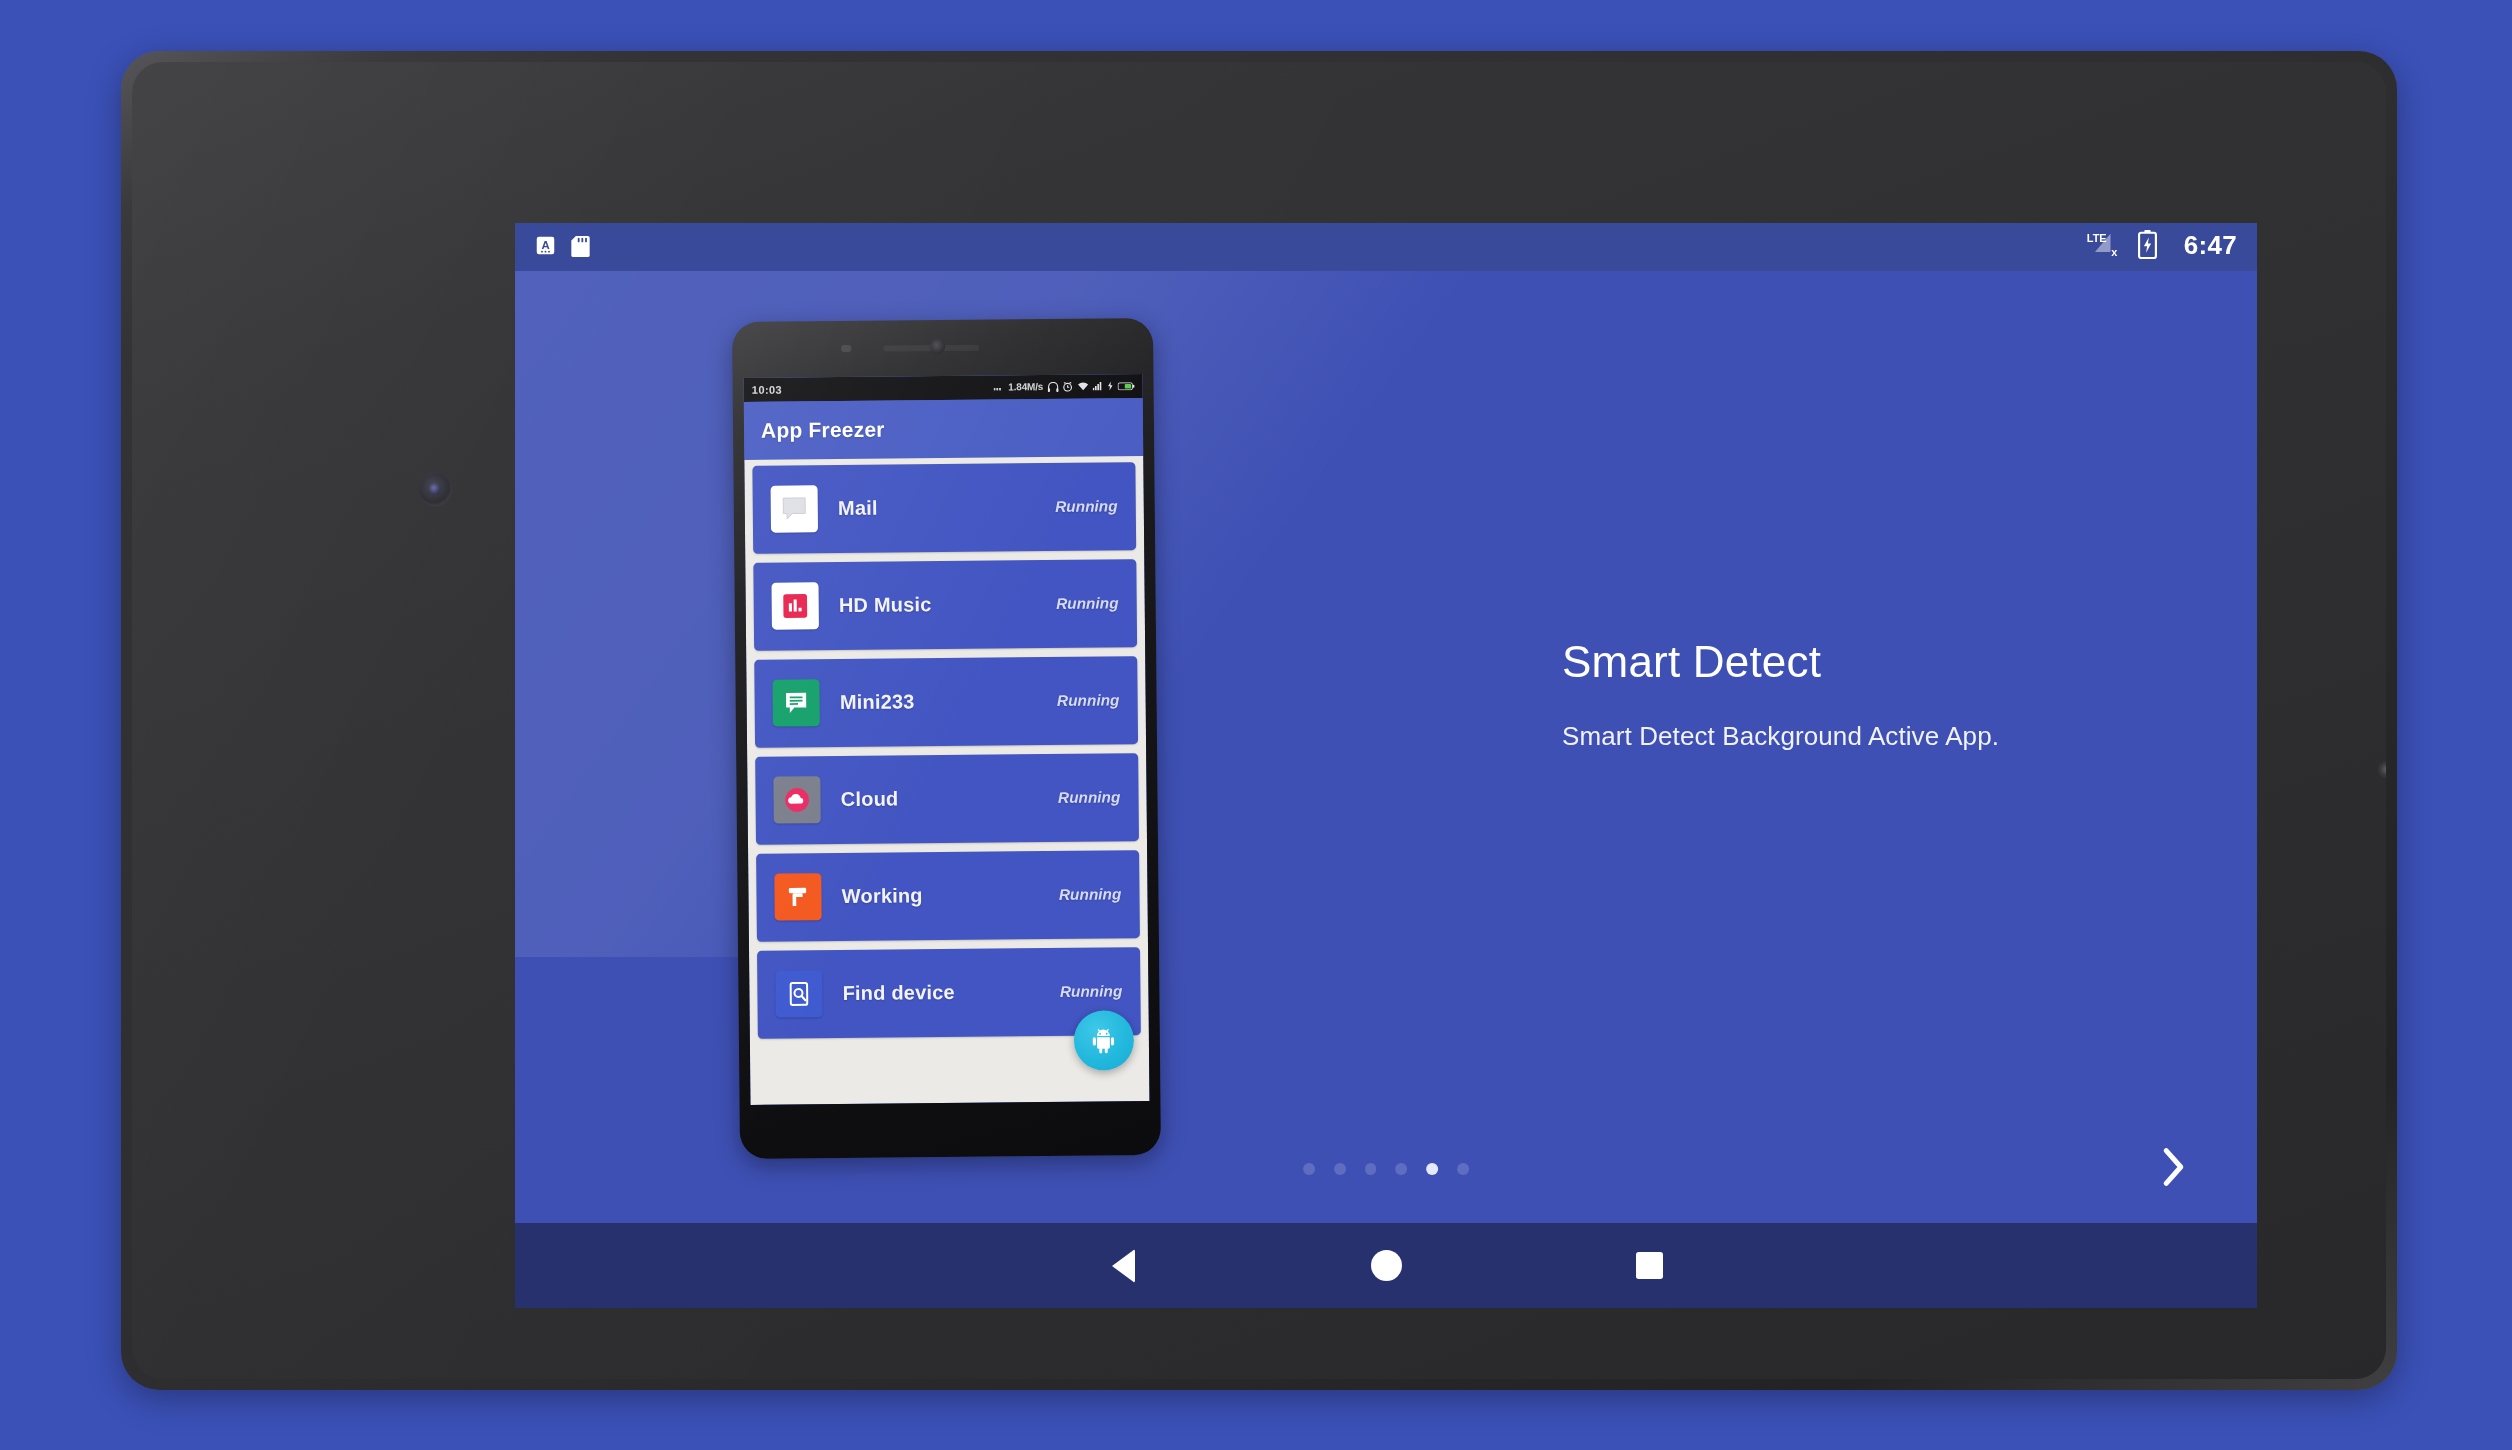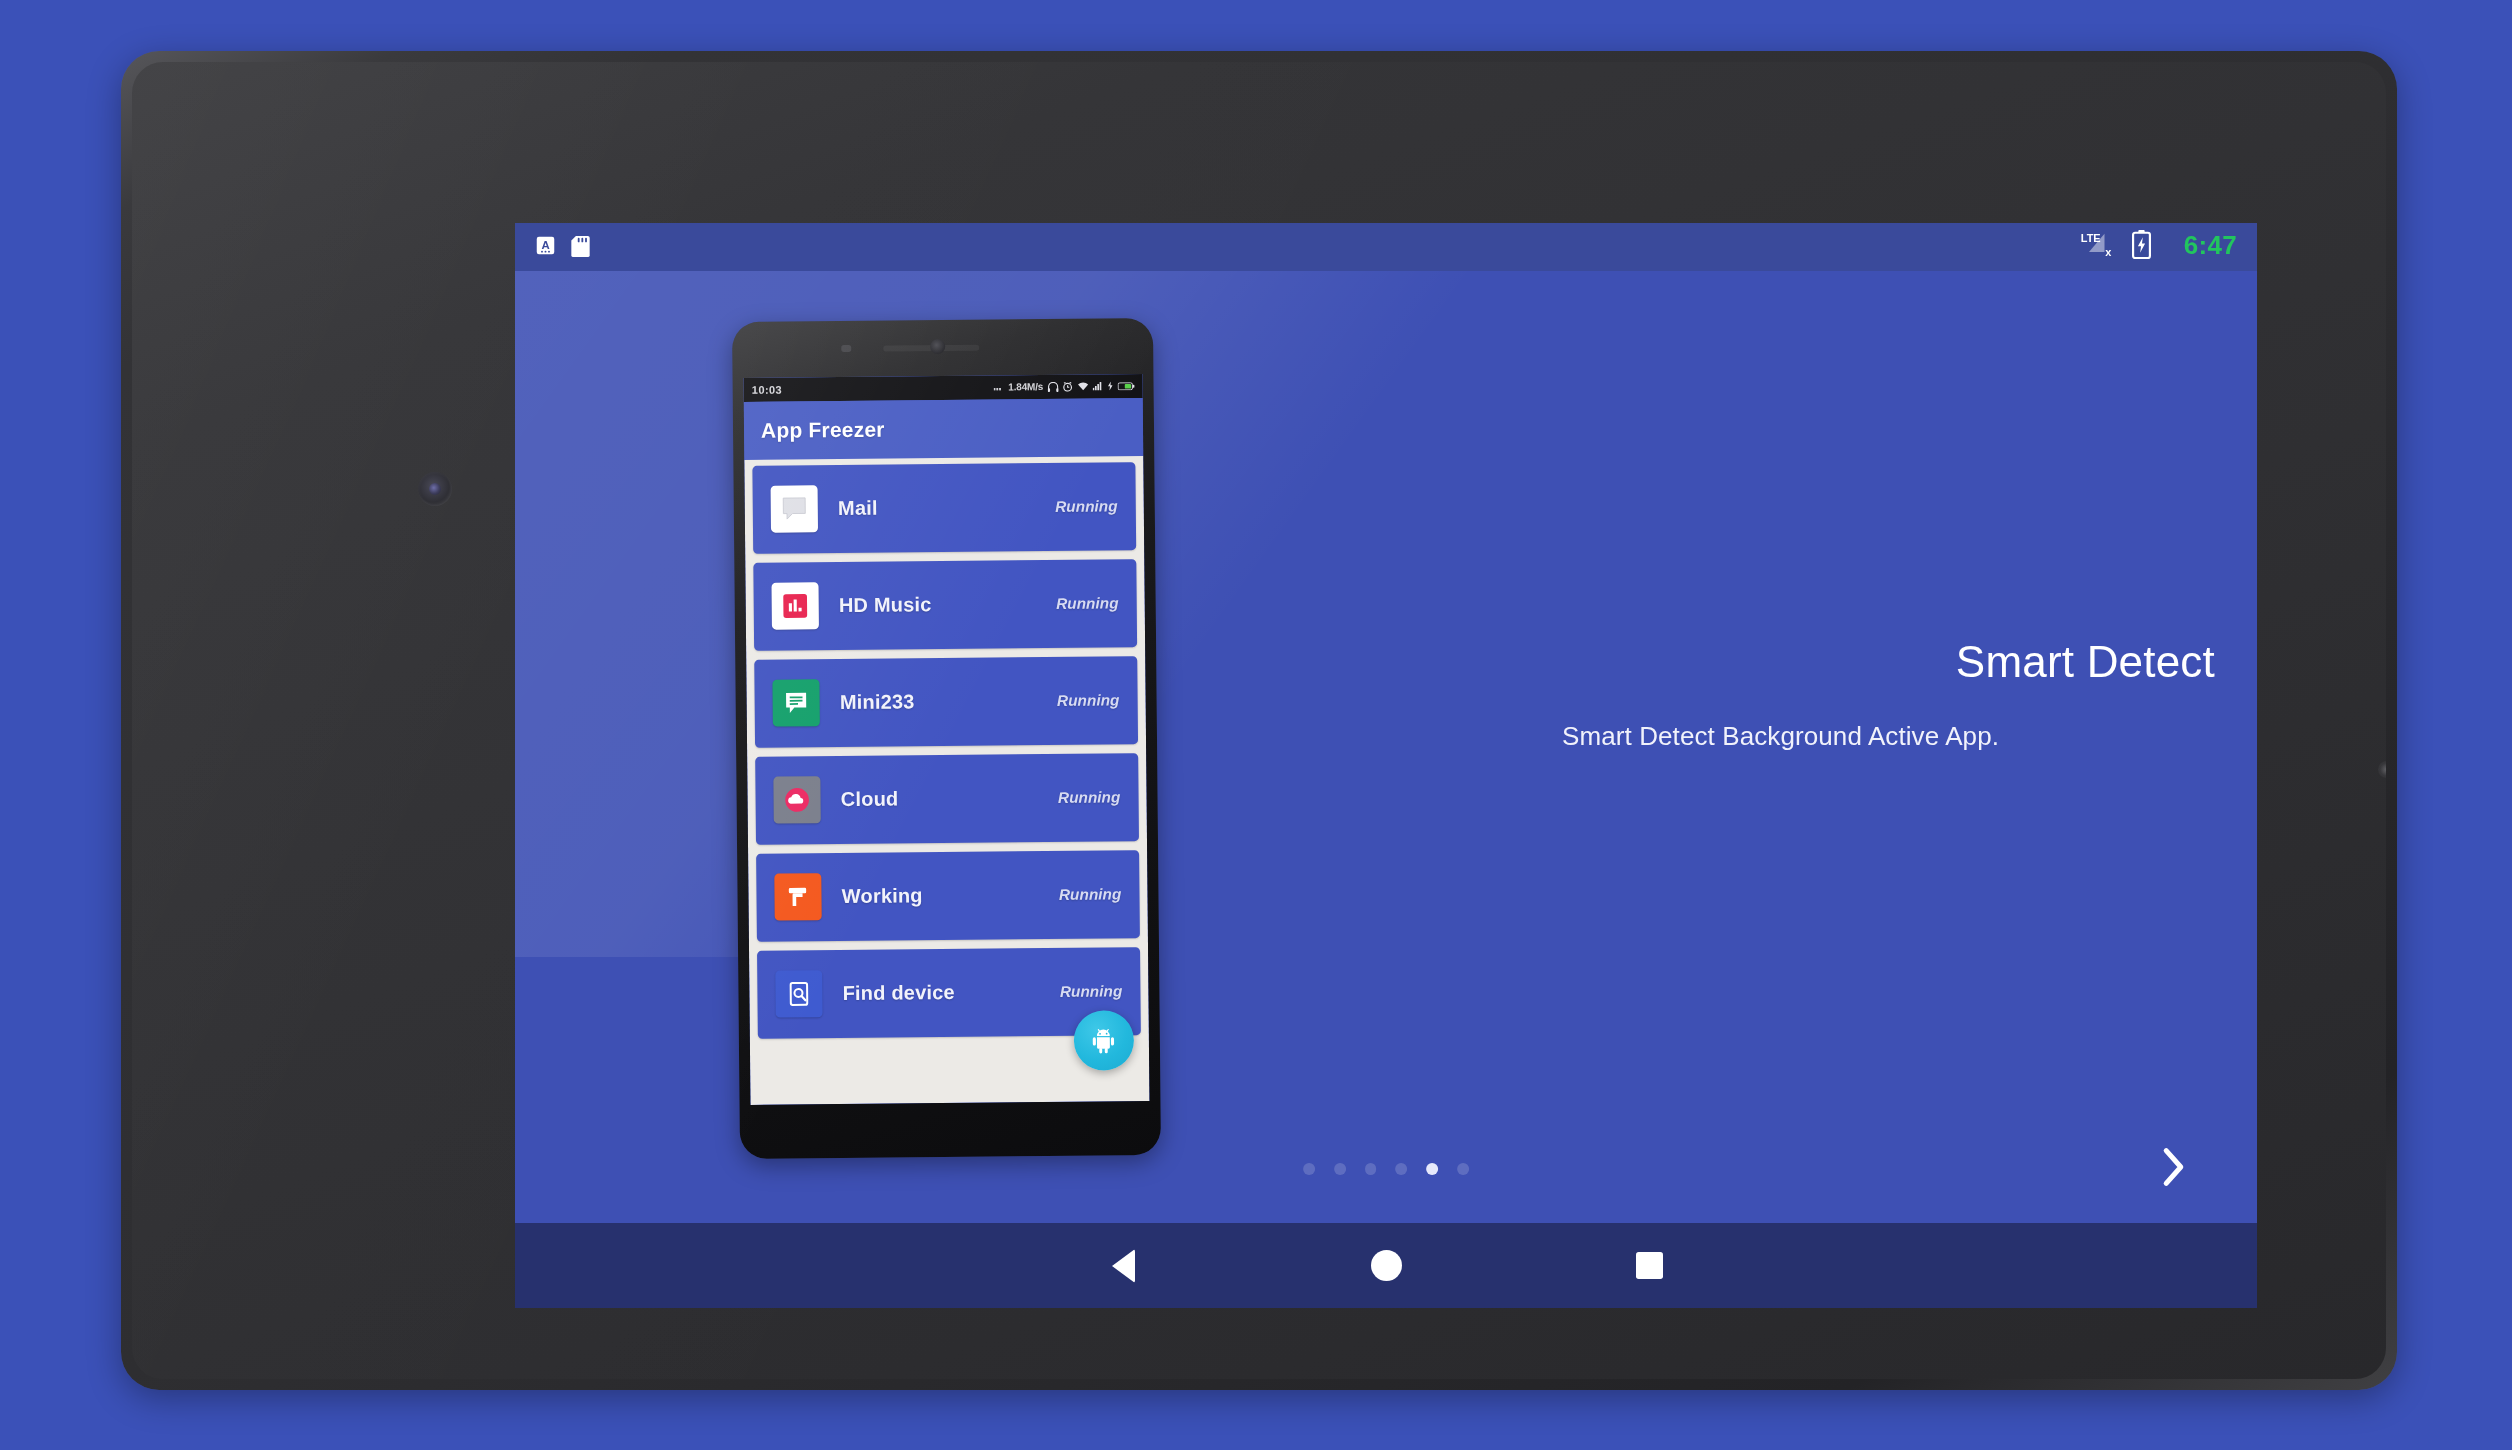--- a/index.html
+++ b/index.html
@@ -69,21 +69,21 @@
     background: #3a4a9b;
     display: flex; align-items: center;
     padding: 0 20px;
     color: #fff;
   }
   #status-left { display: flex; align-items: center; gap: 15.4px; }
   #status-right { margin-left: auto; display: flex; align-items: flex-start; gap: 11.8px; }
   .sb-icon { display: block; }
   #status-clock {
     font-size: 26px; font-weight: bold; letter-spacing: 0.3px;
-    color: #22c55e; margin-left: 21px;
+    color: #ffffff; margin-left: 15px;
   }
 
   
   #page-body {
     position: absolute; left: 0; top: 48px;
     width: 100%; height: 952px;
     background: #3e50b4;
     overflow: hidden;
   }
   #page-sheen {
@@ -211,21 +211,20 @@
   #copy {
     position: absolute;
     left: 1047px; top: 366px;
     width: 653px;
   }
   #copy-title {
     color: #ffffff;
     font-size: 44px;
     font-weight: normal;
     letter-spacing: 0.2px;
-    text-align: right;
   }
   #copy-sub {
     margin-top: 34px;
     color: #f1f2fb;
     font-size: 26px;
     font-weight: normal;
     letter-spacing: 0.1px;
   }
 
   

